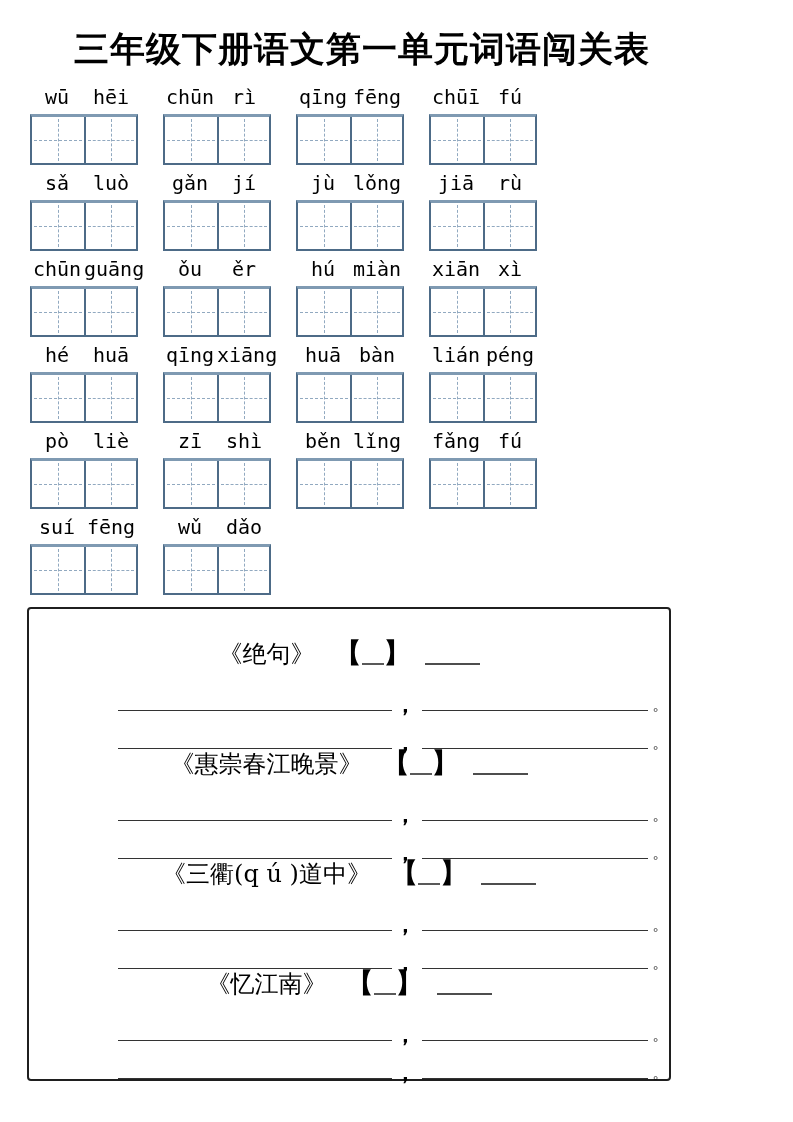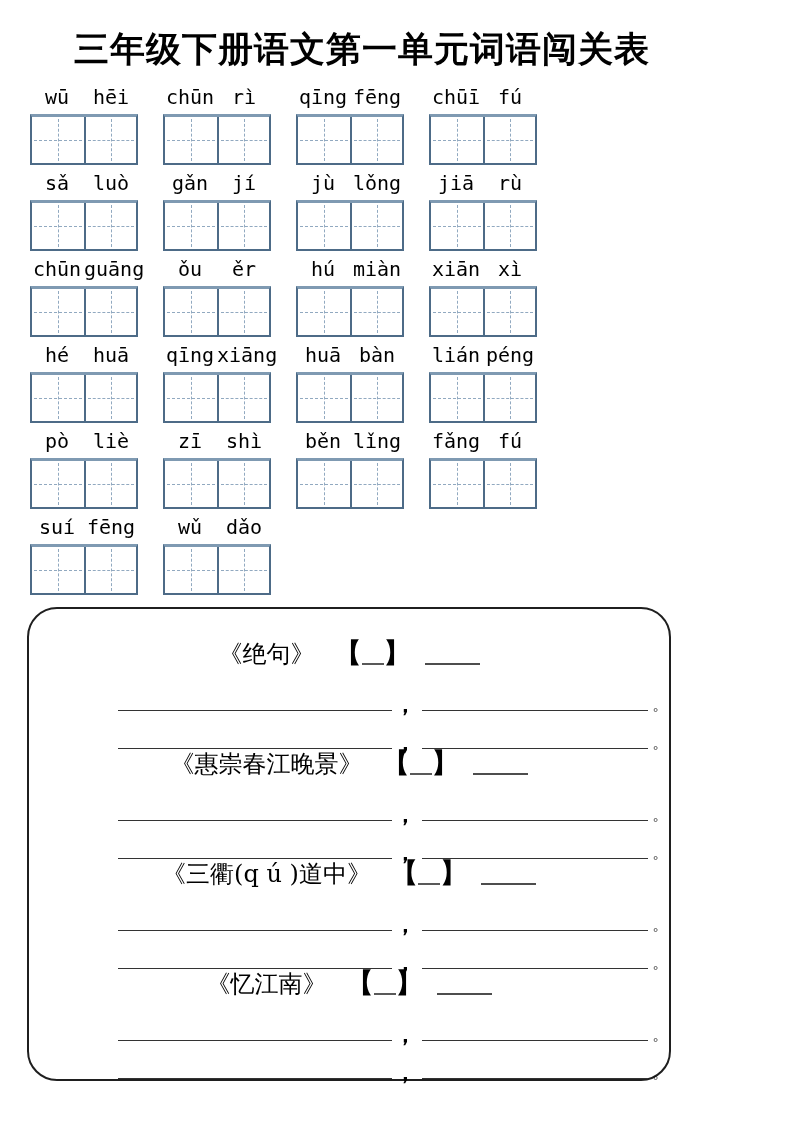--- a/index.html
+++ b/index.html
@@ -67,21 +67,21 @@
   .writing-cell::after{
     content:"";position:absolute;left:2px;right:2px;top:50%;
     border-top:1px dashed var(--box-dash);
   }
 
   .poem-panel{
     width:644px;
     height:474px;
     margin:12px 0 0 27px;
     border:2px solid var(--panel-border);
-    border-radius:30px;
+    border-radius:4px;
     padding-top:30px;
     background:#ffffff;
   }
   .poem-title-line{
     display:flex;
     justify-content:center;
     align-items:baseline;
     height:34px;
     font-family:"DejaVu Serif","Liberation Serif",serif;
     font-size:24px;

